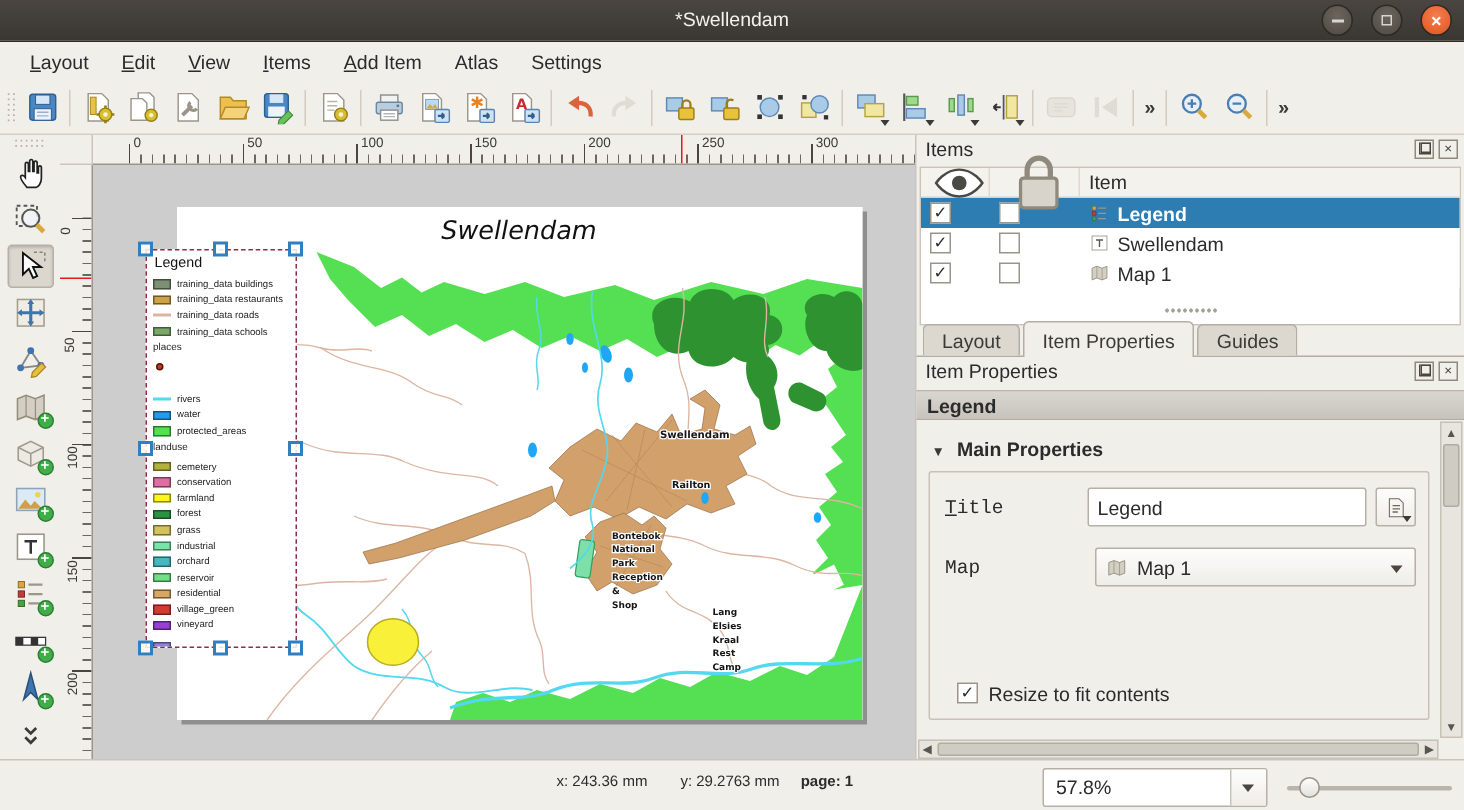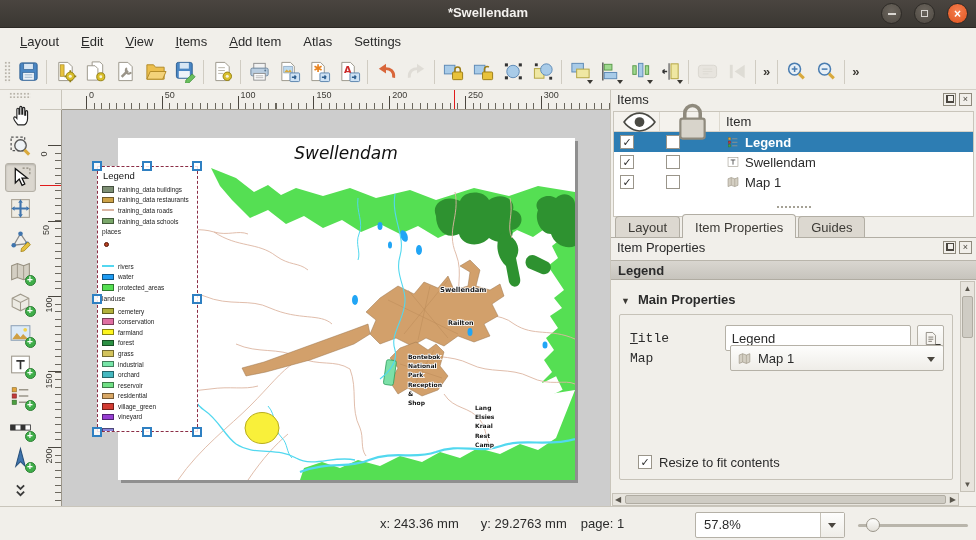--- a/index.html
+++ b/index.html
@@ -4,21 +4,21 @@
 <style>
   html,body{margin:0;padding:0;background:#555;}
   *{box-sizing:border-box;}
   .app{position:relative;width:976px;height:540px;overflow:hidden;
        font-family:"Liberation Sans","DejaVu Sans",sans-serif;background:#f1efea;color:#2b2b2b;}
 
   
   .titlebar{position:absolute;left:0;top:0;width:976px;height:28px;
     background:linear-gradient(#4a4540,#3a3732);border-bottom:1px solid #2c2925;}
   .titlebar .title{position:absolute;left:0;right:0;top:5px;text-align:center;
-    color:#f4f2ef;font-weight:bold;font-size:13px;}
+    color:#f4f2ef;font-weight:normal;font-size:13px;}
   .winbtns{position:absolute;right:8px;top:3px;display:flex;gap:12px;}
   .wbtn{width:21px;height:21px;border-radius:50%;display:flex;align-items:center;justify-content:center;
     background:radial-gradient(circle at 50% 35%,#6b655d,#4e4942);border:1px solid #2d2a26;color:#d9d6d1;
     font-size:12px;line-height:1;cursor:default;}
   .wbtn.close{background:radial-gradient(circle at 50% 35%,#f47e4e,#e0541f);color:#fff;font-weight:bold;}
   .wbtn .sq{width:7px;height:7px;border:1.5px solid #d9d6d1;}
   .wbtn .mn{width:8px;height:2px;background:#d9d6d1;}
 
   
   .menubar{position:absolute;left:0;top:28px;width:976px;height:26px;background:#f1efea;
@@ -144,22 +144,22 @@
   .vscroll .up{position:absolute;top:0;left:0;right:0;height:13px;text-align:center;font-size:8px;color:#5a564d;line-height:13px;}
   .vscroll .dn{position:absolute;bottom:0;left:0;right:0;height:13px;text-align:center;font-size:8px;color:#5a564d;line-height:13px;}
   .vscroll .thumb{position:absolute;top:14px;left:1px;right:1px;height:42px;background:#cfccc4;border:1px solid #b0aca2;border-radius:2px;}
   .hscroll{position:absolute;left:1px;right:17px;bottom:0;height:13px;background:#e8e5de;border:1px solid #c6c2b8;}
   .hscroll .lf{position:absolute;left:2px;top:0;font-size:8px;color:#5a564d;line-height:12px;}
   .hscroll .rt{position:absolute;right:2px;top:0;font-size:8px;color:#5a564d;line-height:12px;}
   .hscroll .thumb{position:absolute;left:12px;right:12px;top:1px;bottom:1px;background:#cfccc4;border:1px solid #b0aca2;border-radius:2px;}
 
   
   .statusbar{position:absolute;left:0;top:506px;width:976px;height:34px;background:#f1efea;border-top:1px solid #c9c5bb;}
-  .coords{position:absolute;left:380px;top:9px;font-size:13px;display:flex;gap:22px;justify-content:flex-end;}
-  .coords .pg{margin-left:-8px;}
+  .coords{position:absolute;left:371px;top:9px;font-size:10px;display:flex;gap:22px;justify-content:flex-end;}
+  .coords .pg{margin-left:-8px;font-weight:bold;}
   .zoomcombo{position:absolute;left:695px;top:5px;width:150px;height:26px;background:#fff;border:1px solid #b5b1a7;border-radius:2px;}
   .zoomcombo .val{position:absolute;left:8px;top:4px;font-size:13px;}
   .zoomcombo .btn{position:absolute;right:0;top:0;width:24px;height:100%;border-left:1px solid #c6c2b8;background:linear-gradient(#fdfdfc,#efede8);}
   .zoomcombo .btn::after{content:"";position:absolute;left:7px;top:10px;border-left:4px solid transparent;border-right:4px solid transparent;border-top:5px solid #4a463f;}
   .slider{position:absolute;left:858px;top:17px;width:110px;height:3px;background:#b9b5ab;border-radius:2px;}
   .slider .handle{position:absolute;left:8px;top:-6px;width:14px;height:14px;border-radius:50%;
     background:linear-gradient(#fdfdfc,#e4e1da);border:1px solid #9a958a;}
 
   
   .maplbl{font-family:"DejaVu Sans",sans-serif;fill:#161616;paint-order:stroke;stroke:#ffffff;stroke-width:1.6px;font-weight:600;}
@@ -926,21 +926,21 @@
         <div class="groupbox">
           <div class="frow" style="top:10px">
             <span class="flabel" id="titleLabel"><u>T</u>itle</span>
             <input class="tinput" style="width: 186px;" value="Legend">
             <span class="ovbtn">
                 <svg>
                   <use href="#i-override"></use>
                 </svg>
               </span>
           </div>
-          <div class="frow" style="top:30px">
+          <div class="frow" style="top:50px">
             <span class="flabel">Map</span>
             <span class="combo" style="width:224px">
               <svg>
                   <use href="#i-map-item"></use>
                 </svg>
               <span>Map 1</span>
               <span class="arrow"></span>
             </span>
           </div>
           <div class="chkrow" style="top:138px">

